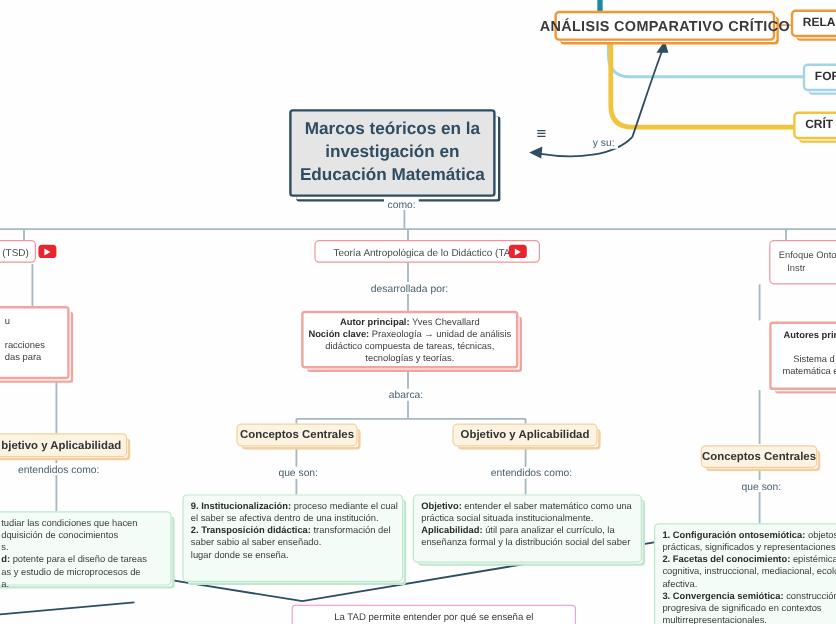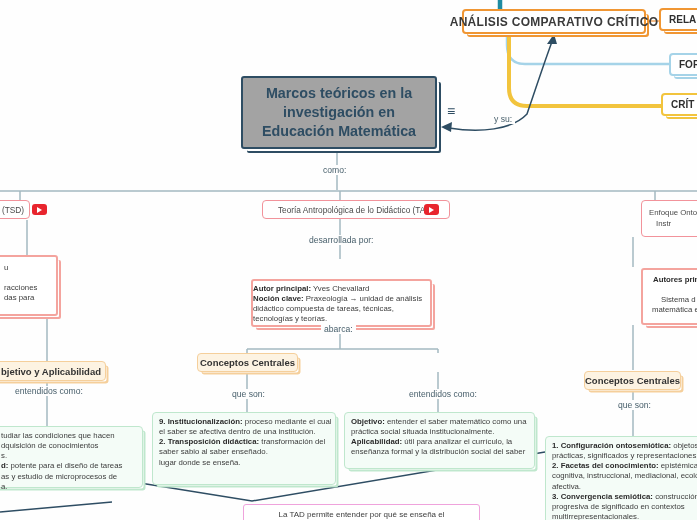--- a/index.html
+++ b/index.html
@@ -3,22 +3,22 @@
 <meta charset="utf-8">
 <style>
   html,body{margin:0;padding:0;background:#fff;}
   .canvas{
     position:relative;width:697px;height:520px;overflow:hidden;background:#fefefe;
     font-family:"Liberation Sans","DejaVu Sans",sans-serif;color:#3c3c3c;
   }
   .wires{position:absolute;left:0;top:0;z-index:0;}
   .abs{position:absolute;box-sizing:border-box;z-index:1;}
   .central{
-    left:241px;top:76px;width:196px;height:73px;
-    background:#a3a3a3;border:2.5px solid #2e4d63;border-radius:3px;
+    left:241px;top:91px;width:172px;height:73px;
+    background:#e5e5e5;border:2.5px solid #2e4d63;border-radius:3px;
     color:#2e4d63;font-size:14.3px;line-height:1.32;font-weight:600;
     display:flex;align-items:center;justify-content:center;text-align:center;
     white-space:pre-line;
     box-shadow:4px 4px 0 -2px #fff,5px 5px 0 -1px #2e4d63;
   }
   .hamb{left:447px;top:103px;font-size:14px;color:#2e4d63;font-weight:700;}
   .lbl{
     position:absolute;z-index:2;background:#fefefe;padding:0 3px;
     font-size:8.6px;color:#49606c;white-space:nowrap;box-sizing:border-box;
   }
@@ -61,21 +61,21 @@
     background:#f4fcf7;border:1.5px solid #bfe7cd;border-radius:4px;
     font-size:7.8px;line-height:1.3;color:#3c3c3c;padding:4px 6px;
     box-shadow:2.5px 2.5px 0 -2px #fff,3.5px 3.5px 0 -1px #bfe7cd;
   }
   .summary{
     left:243px;top:504px;width:237px;height:30px;
     background:#fff;border:1.5px solid #efa3dc;border-radius:3px;
     font-size:8px;color:#3c3c3c;text-align:center;padding-top:5px;
   }
   .ln{display:block;white-space:nowrap;min-height:10px;}
-  .ctr{margin-top:20px;}
+  .ctr{text-align:center;}
   b{font-weight:700;color:#2b2b2b;}
   .clipL{overflow:visible;}
 </style>
 </head>
 <body>
 
 <div class="canvas">
 
   <svg class="wires" width="697" height="520" viewBox="0 0 697 520">
 
@@ -158,20 +158,21 @@
 
   <div class="abs pink-box ctr" style="left:251px;top:259px;width:181px;height:48px;padding-top:3px;">
     <span class="ln"><b>Autor principal:</b><span> Yves Chevallard</span></span>
     <span class="ln"><b>Noción clave:</b><span> Praxeología → unidad de análisis</span></span>
     <span class="ln"><b></b><span>didáctico compuesta de tareas, técnicas,</span></span>
     <span class="ln"><b></b><span>tecnologías y teorías.</span></span>
   </div>
   <div class="lbl" style="left:321px;top:324px;">abarca:</div>
 
   <div class="abs title-box" style="left:197px;top:353px;width:101px;height:19px;">Conceptos Centrales</div>
+  <div class="abs title-box" style="left:377px;top:353px;width:121px;height:19px;">Objetivo y Aplicabilidad</div>
   <div class="lbl" style="left:229px;top:389px;">que son:</div>
   <div class="lbl" style="left:406px;top:389px;">entendidos como:</div>
 
   <div class="abs green-box" style="left:152px;top:412px;width:184px;height:73px;">
     <span class="ln"><b>9. Institucionalización:</b><span> proceso mediante el cual</span></span>
     <span class="ln"><b></b><span>el saber se afectiva dentro de una institución.</span></span>
     <span class="ln"><b>2. Transposición didáctica:</b><span> transformación del</span></span>
     <span class="ln"><b></b><span>saber sabio al saber enseñado.</span></span>
     <span class="ln"><b></b><span>lugar donde se enseña.</span></span>
   </div>

